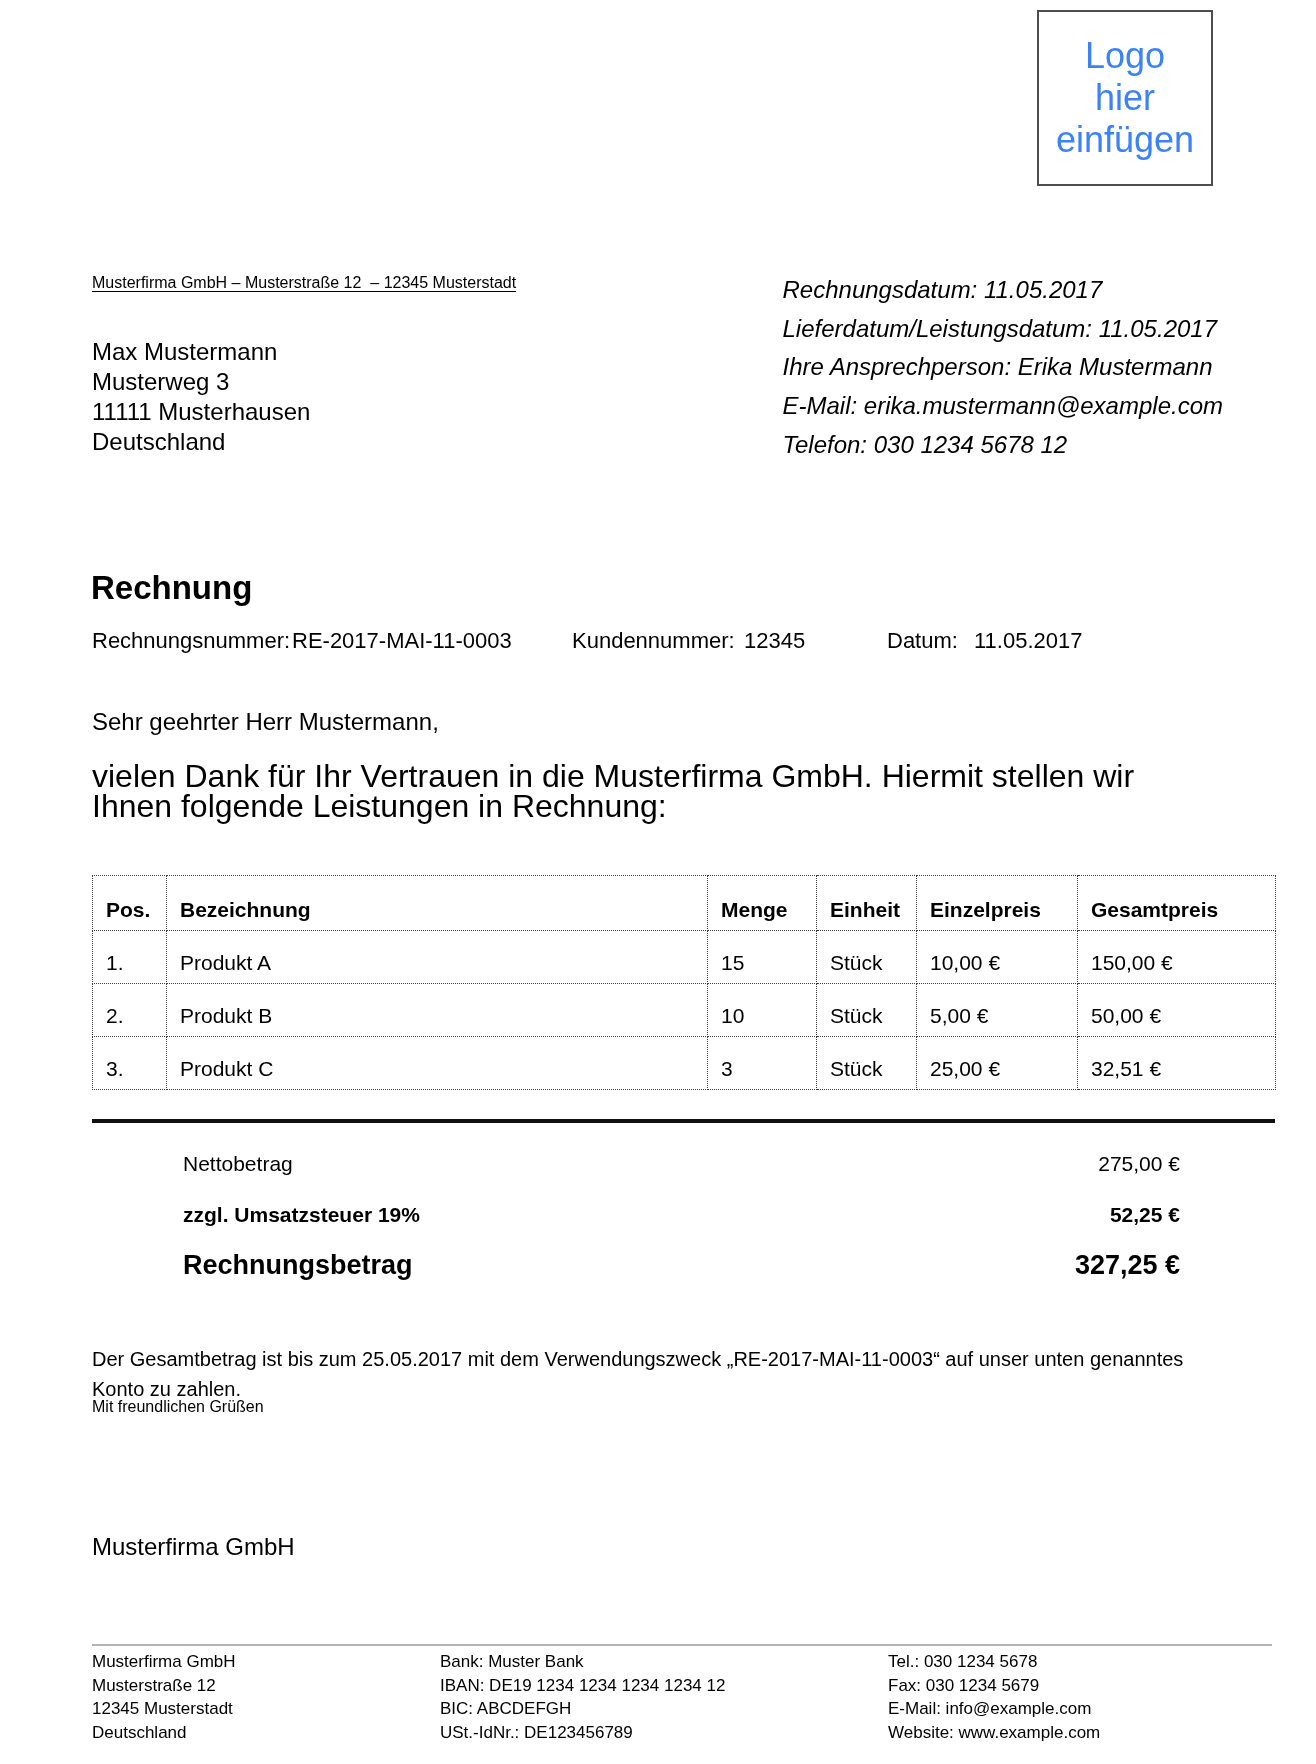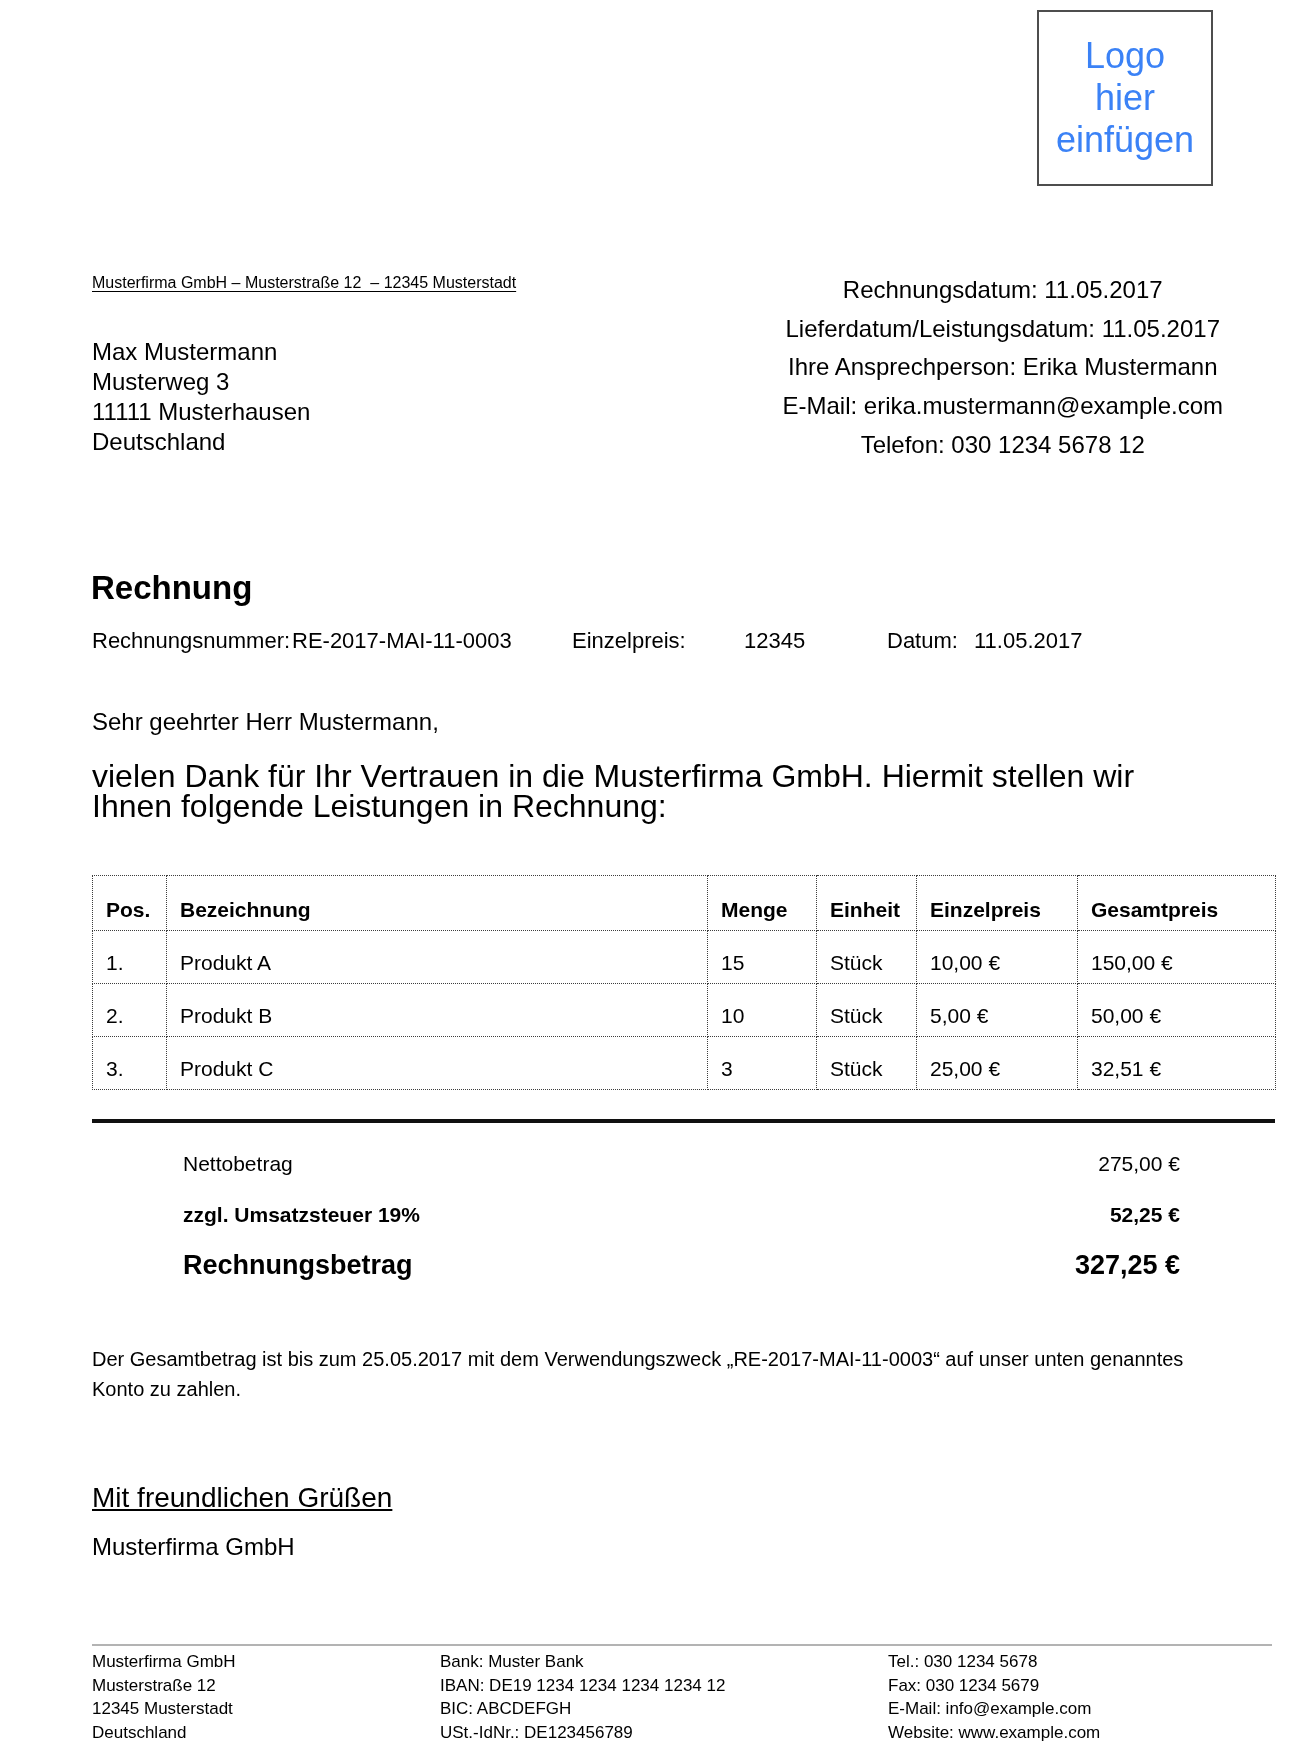--- a/index.html
+++ b/index.html
@@ -27,21 +27,21 @@
     font-size:16px; text-decoration:underline; text-underline-offset:3px;
     white-space:pre;
   }
 
   
   .recipient { position:absolute; left:92px; top:337px; font-size:24px; line-height:30px; }
 
   
   .info-block {
     position:absolute; right:93px; top:271px;
-    text-align:center; font-size:24px; line-height:38.7px; white-space:nowrap;
+    text-align:left; font-size:24px; line-height:38.7px; white-space:nowrap;font-style:italic;
   }
 
   
   .title { position:absolute; left:91px; top:569px; font-size:33px; font-weight:bold; }
 
   
   .meta { position:absolute; left:92px; top:628px; width:1150px; height:28px; font-size:22px; }
   .meta span { position:absolute; top:0; white-space:nowrap; }
   .m-num-label  { left:0; }
   .m-num-value  { left:200px; }
@@ -76,21 +76,21 @@
   
   .total-row { position:absolute; left:183px; right:136px; display:flex; justify-content:space-between;gap:24px; }
   .total-net   { top:1152px; font-size:21px; }
   .total-vat   { top:1203px; font-size:21px; font-weight:bold; }
   .total-gross { top:1250px; font-size:27px; font-weight:bold; }
 
   
   .payment-note { position:absolute; left:92px; top:1344px; width:1125px; font-size:20px; line-height:30px; }
 
   
-  .closing-greeting { position:absolute; left:92px; top:1482px; font-size:28px;text-decoration:underline; }
+  .closing-greeting { position:absolute; left:92px; top:1398px; font-size:16px; }
   .closing-company  { position:absolute; left:92px; top:1533px; font-size:24px; }
 
   
   .footer-rule { position:absolute; left:92px; top:1644px; width:1180px; height:2px; background:#b3b3b3; }
   .footer-col { position:absolute; top:1650px; font-size:17px; line-height:23.5px; white-space:nowrap; }
   .footer-col-company { left:92px; }
   .footer-col-bank    { left:440px; }
   .footer-col-contact { left:888px; }
 </style>
 </head>
@@ -119,21 +119,21 @@
     <div>Ihre Ansprechperson: Erika Mustermann</div>
     <div>E-Mail: erika.mustermann@example.com</div>
     <div>Telefon: 030 1234 5678 12</div>
   </div>
 
   <div class="title">Rechnung</div>
 
   <div class="meta">
     <span class="m-num-label">Rechnungsnummer:</span>
     <span class="m-num-value">RE-2017-MAI-11-0003</span>
-    <span class="m-cust-label">Einzelpreis:</span>
+    <span class="m-cust-label">Kundennummer:</span>
     <span class="m-cust-value">12345</span>
     <span class="m-date-label">Datum:</span>
     <span class="m-date-value">11.05.2017</span>
   </div>
 
   <div class="salutation">Sehr geehrter Herr Mustermann,</div>
   <div class="intro">vielen Dank für Ihr Vertrauen in die Musterfirma GmbH. Hiermit stellen wir Ihnen folgende Leistungen in Rechnung:</div>
 
   <table class="items">
     <colgroup>

